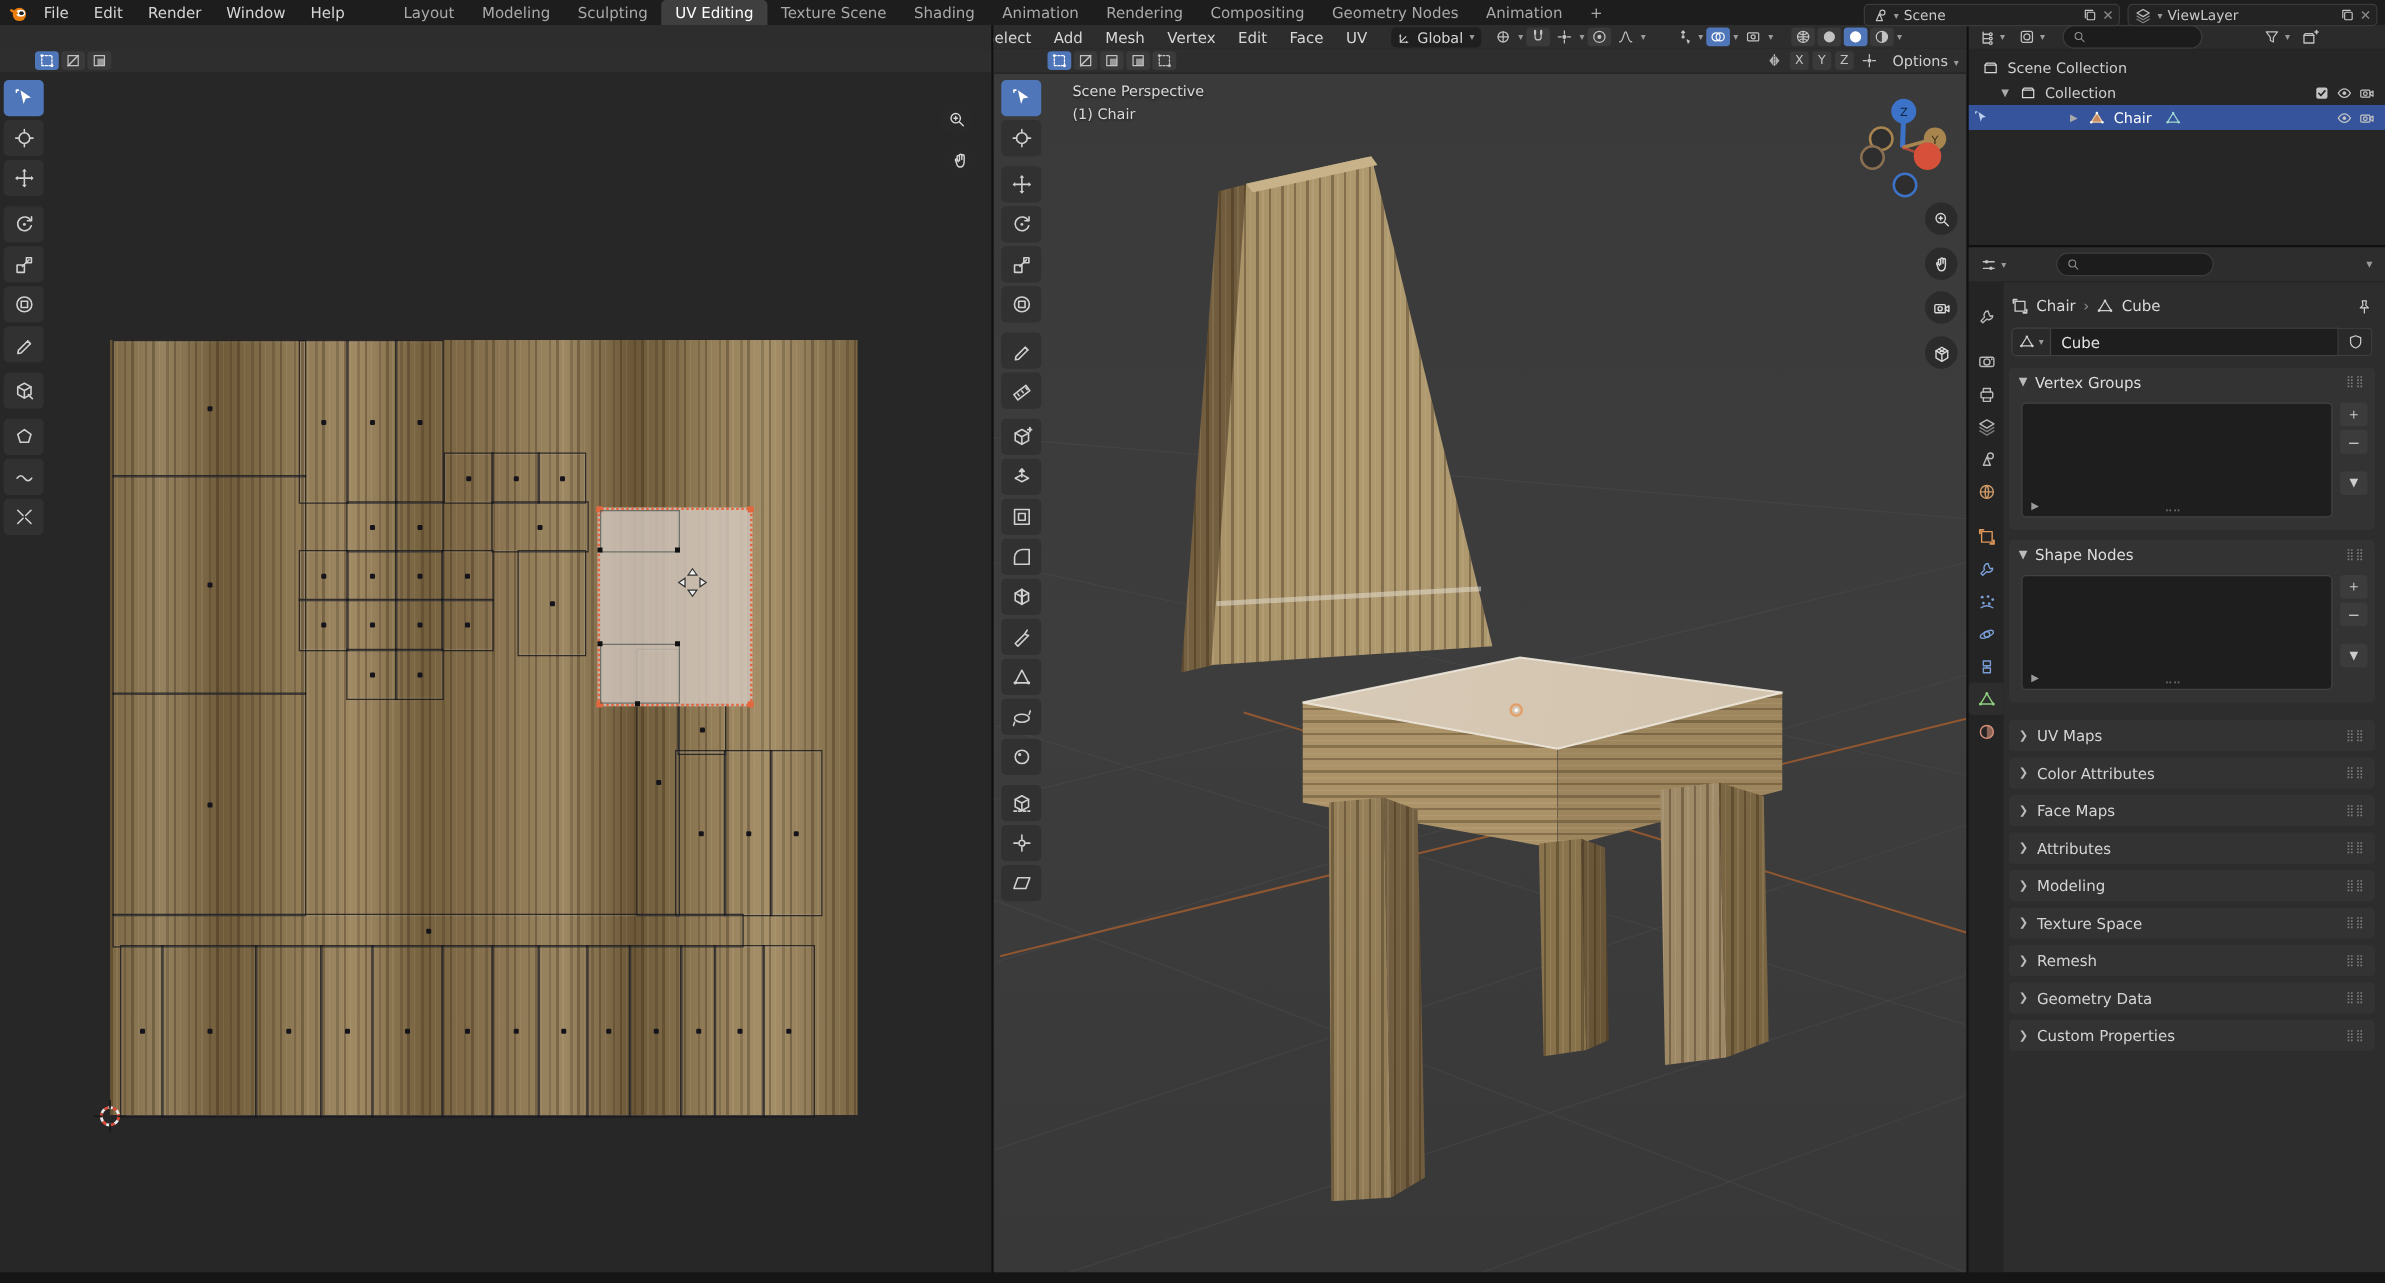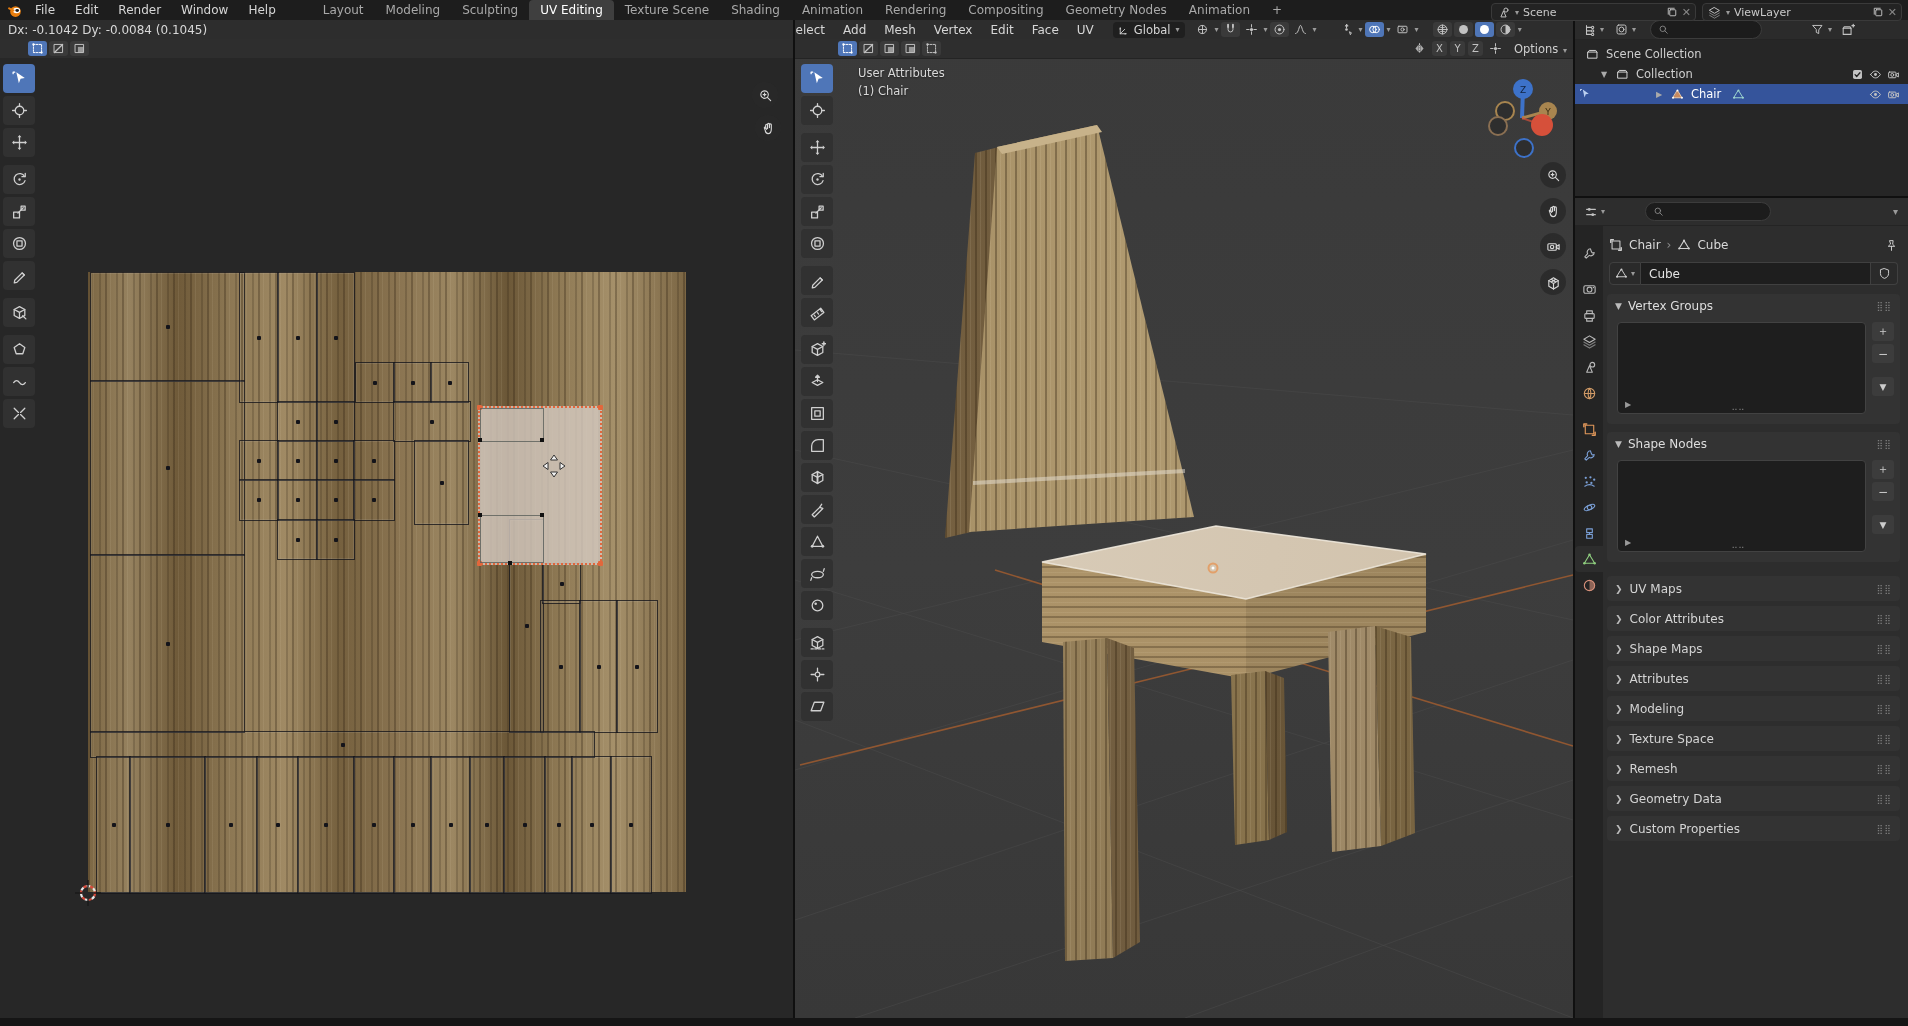--- a/index.html
+++ b/index.html
@@ -140,23 +140,20 @@
               <path d="M3 11V3h8"></path>
             </svg>
           </span>
         <span style="color:#888">✕</span>
       </div>
     </div>
   </div>
 </div>
 
 <div class="region" id="uv-editor" style="left:0;top:20px;width:793px;height:998px;">
-  <div class="ehdr" style="top:0;">
-    <span style="padding-left:8px;color:#d8d8d8;">Dx: -0.1042  Dy: -0.0084 (0.1045)</span>
-  </div>
   <div class="ehdr" style="top:19px;background:#2e2e2e;">
     <div class="row" id="uv-select-modes" style="padding-left:28px;gap:2px;">
         <div class="mini btnbg active">
           <svg width="13" height="13" viewBox="0 0 16 16" fill="none" stroke="currentColor" stroke-width="1.2" stroke-linecap="round" stroke-linejoin="round">
             <rect x="3" y="3" width="10" height="10" stroke-dasharray="2 1.5"></rect>
             <circle cx="3" cy="3" r="1.4" fill="currentColor" stroke="none"></circle>
             <circle cx="13" cy="13" r="1.4" fill="currentColor" stroke="none"></circle>
           </svg>
         </div>
         <div class="mini btnbg">
@@ -444,21 +441,21 @@
         <div class="face" style="clip-path: polygon(533px 612px, 580px 606px, 586px 826px, 537px 832px); background: repeating-linear-gradient(90deg, rgba(50, 35, 16, 0.35) 0px, rgba(50, 35, 16, 0.35) 2px, rgba(0, 0, 0, 0) 2px, rgba(0, 0, 0, 0) 5px, rgba(255, 240, 210, 0.09) 5px, rgba(255, 240, 210, 0.09) 6px, rgba(0, 0, 0, 0) 6px, rgba(0, 0, 0, 0) 10px), linear-gradient(rgb(168, 146, 114), rgb(155, 134, 99));"></div>
         <div class="face" style="clip-path: polygon(580px 606px, 616px 617px, 620px 813px, 586px 826px); background: repeating-linear-gradient(90deg, rgba(50, 35, 16, 0.35) 0px, rgba(50, 35, 16, 0.35) 2px, rgba(0, 0, 0, 0) 2px, rgba(0, 0, 0, 0) 5px, rgba(255, 240, 210, 0.09) 5px, rgba(255, 240, 210, 0.09) 6px, rgba(0, 0, 0, 0) 6px, rgba(0, 0, 0, 0) 10px), linear-gradient(rgb(129, 108, 73), rgb(118, 98, 63));"></div>
         <div class="face" style="clip-path: polygon(178px 461px, 390px 449px, 390px 453px, 178px 465px); background: rgba(232, 226, 214, 0.5);"></div>
         <svg width="778" height="998" style="position: absolute;">
           <polygon points="247,542 421,506 631,534 451,579" fill="none" stroke="#efe9dd" stroke-width="1.6" opacity=".9"></polygon>
           <circle cx="418" cy="548" r="4.5" fill="none" stroke="#e2a06a" stroke-width="2"></circle>
           <circle cx="418" cy="548" r="1.5" fill="#fff"></circle>
         </svg>
       </div>
     <div id="vp-overlay-text" class="abs" style="left:63px;top:44px;">
-      <div>User Attributes</div>
+      <div>Scene Perspective</div>
       <div>(1) Chair</div>
     </div>
     <svg class="abs" id="nav-gizmo" style="left:688px;top:48px;" width="100" height="104" viewBox="0 0 100 104">
    <line x1="39" y1="50" x2="40" y2="21" stroke="#3d72c9" stroke-width="4"></line>
    <line x1="39" y1="50" x2="65" y2="43" stroke="#a8854f" stroke-width="3"></line>
    <line x1="39" y1="50" x2="59" y2="57" stroke="#d6503a" stroke-width="2" opacity=".7"></line>
    <circle cx="40" cy="21" r="10" fill="#3d72c9"></circle>
    <text x="40" y="25" font-size="9" fill="#10233f" text-anchor="middle" font-family="DejaVu Sans">Z</text>
    <circle cx="65" cy="43" r="9" fill="#a8854f"></circle>
    <text x="65" y="47" font-size="9" fill="#3a2c12" text-anchor="middle" font-family="DejaVu Sans">Y</text>
@@ -1103,21 +1100,21 @@
         <span>UV Maps</span>
       <span class="grip">⣿⣿</span>
       </div>
       <div class="collapsed-row" style="top: 408px;">
         <span style="font-size:9px;color:#bbb">❯</span>
         <span>Color Attributes</span>
       <span class="grip">⣿⣿</span>
       </div>
       <div class="collapsed-row" style="top: 438px;">
         <span style="font-size:9px;color:#bbb">❯</span>
-        <span>Shape Maps</span>
+        <span>Face Maps</span>
       <span class="grip">⣿⣿</span>
       </div>
       <div class="collapsed-row" style="top: 468px;">
         <span style="font-size:9px;color:#bbb">❯</span>
         <span>Attributes</span>
       <span class="grip">⣿⣿</span>
       </div>
       <div class="collapsed-row" style="top: 498px;">
         <span style="font-size:9px;color:#bbb">❯</span>
         <span>Modeling</span>

